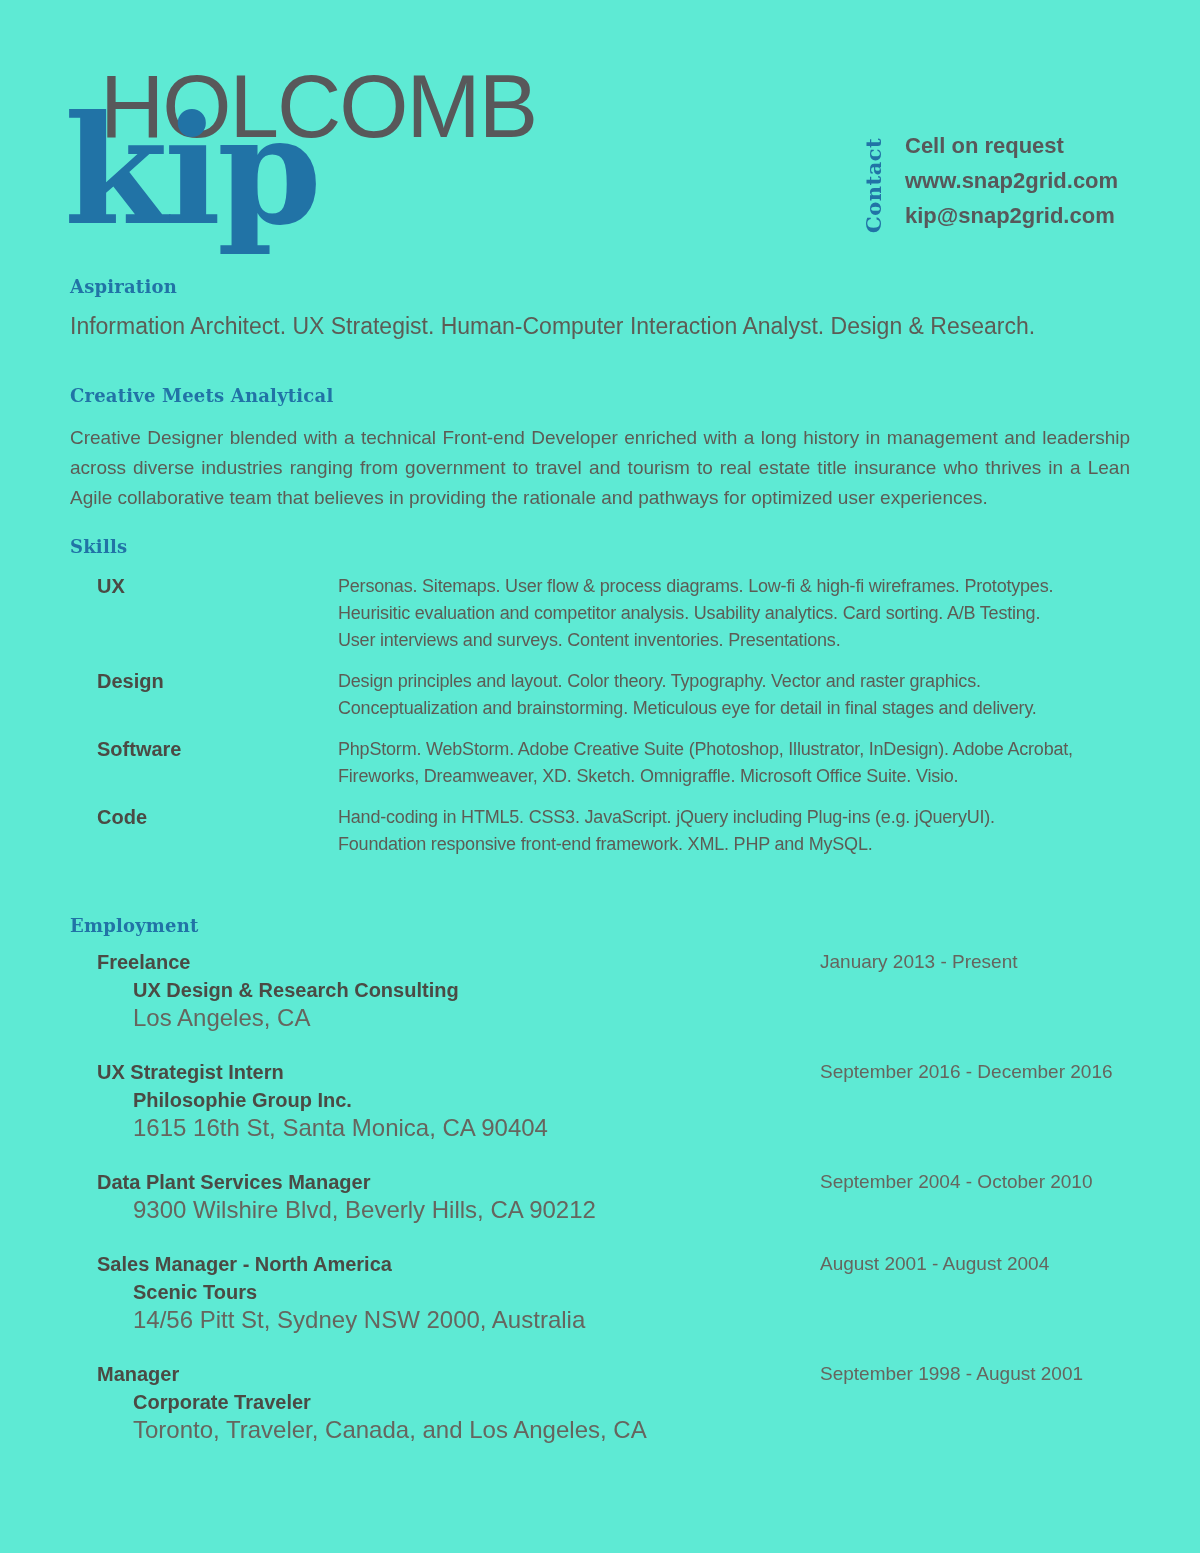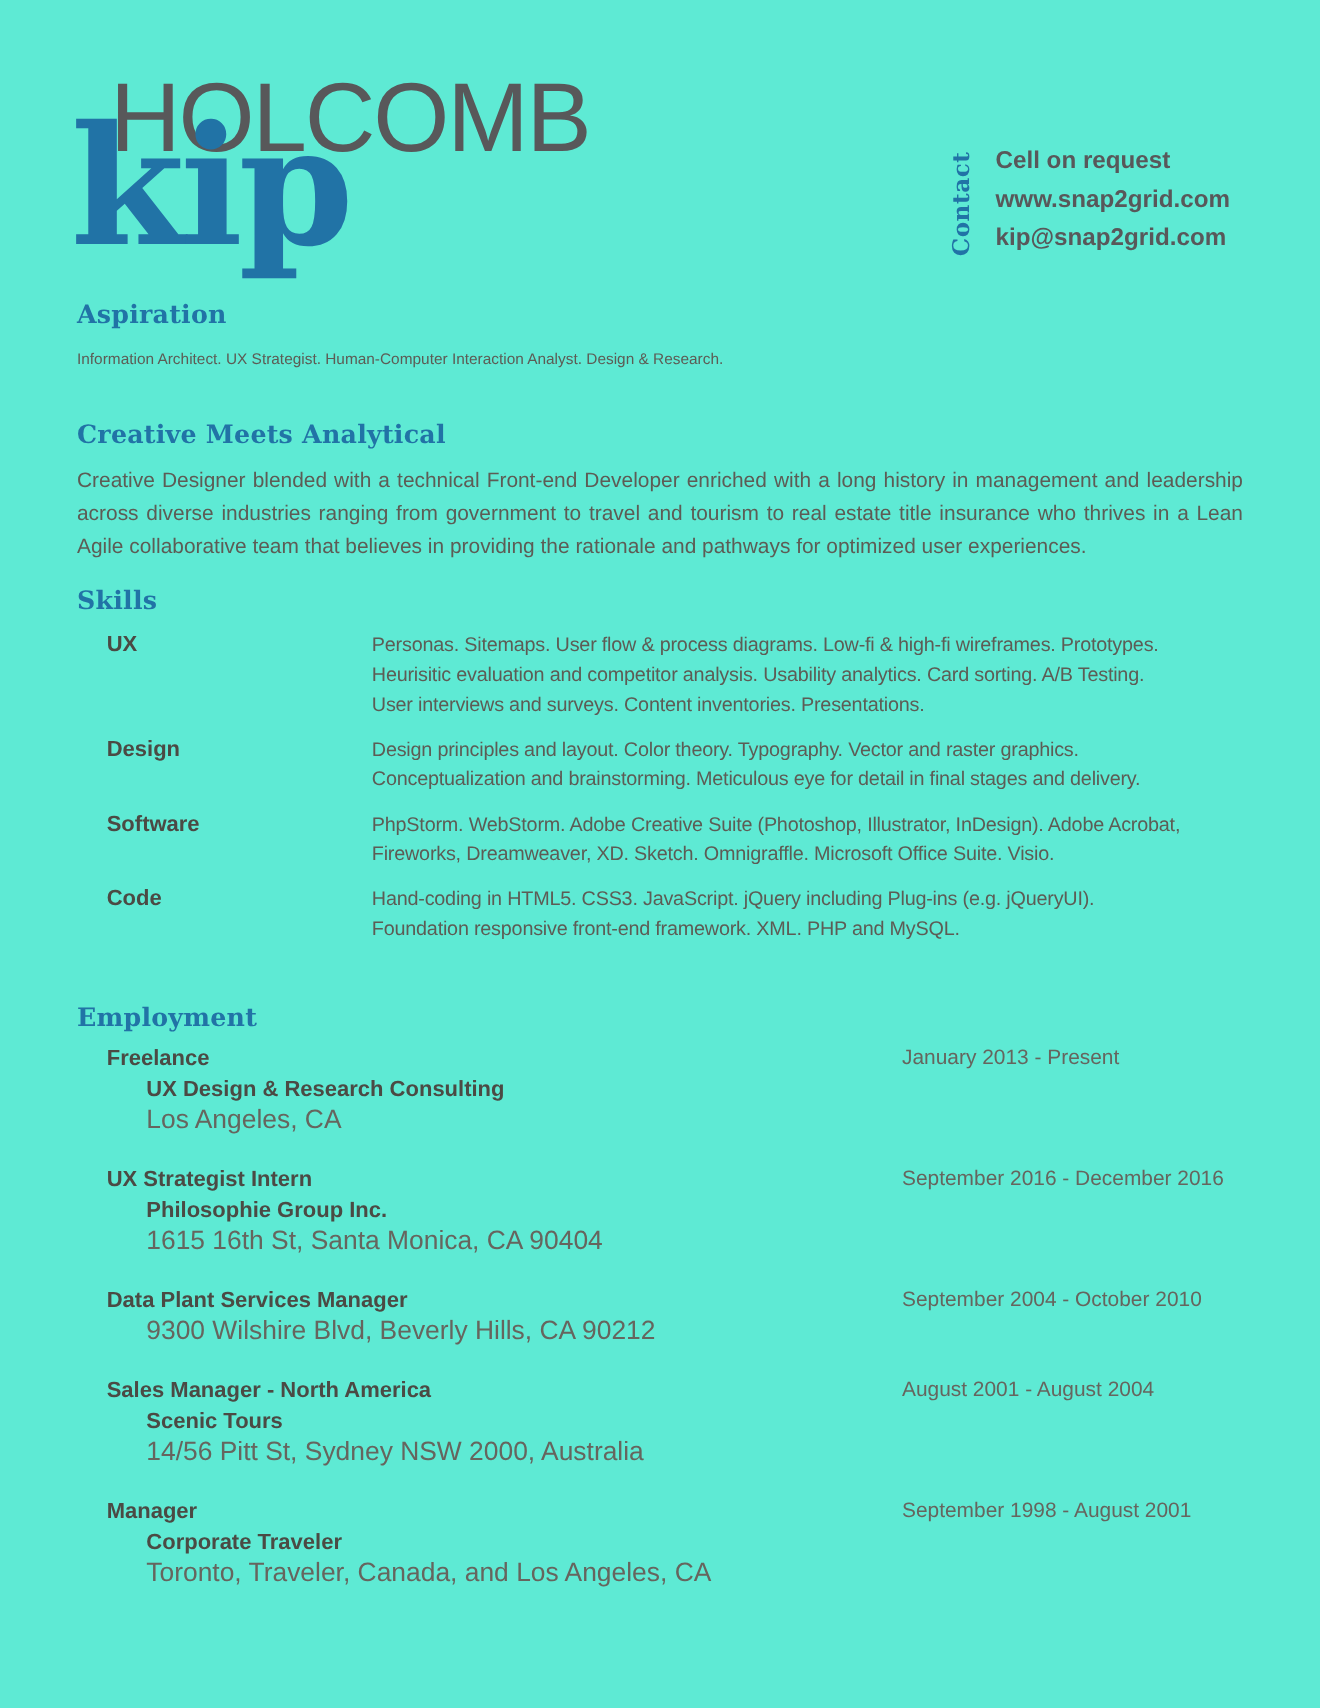--- a/index.html
+++ b/index.html
@@ -36,25 +36,25 @@
   }
   .contact-lines div {
     font-weight:bold; font-size:22px; line-height:35px; color:#58585a;
     white-space:nowrap;
   }
 
   
   .content { padding:0 64px 0 70px; }
   h2.sec-title {
     font-family:"DejaVu Serif", serif; font-weight:bold;
-    font-size:23px; line-height:28px; letter-spacing:0.2px;
+    font-size:18px; line-height:28px; letter-spacing:0.2px;
     color:#2173a6; margin:0;
   }
   .aspiration-text {
-    margin:11px 0 0; font-size:14px; line-height:28px; color:#5d5c55;
+    margin:11px 0 0; font-size:23px; line-height:28px; color:#5d5c55;
   }
   .sec-summary { margin-top:42px; }
   .summary-text {
     margin:13px 0 0; font-size:19px; line-height:30px; color:#5d5c55;
     text-align:justify; max-width:1060px;
   }
 
   .sec-skills { margin-top:20px; }
   .skill-row { display:flex; margin-top:14px; }
   .skill-row:first-of-type { margin-top:12px; }

